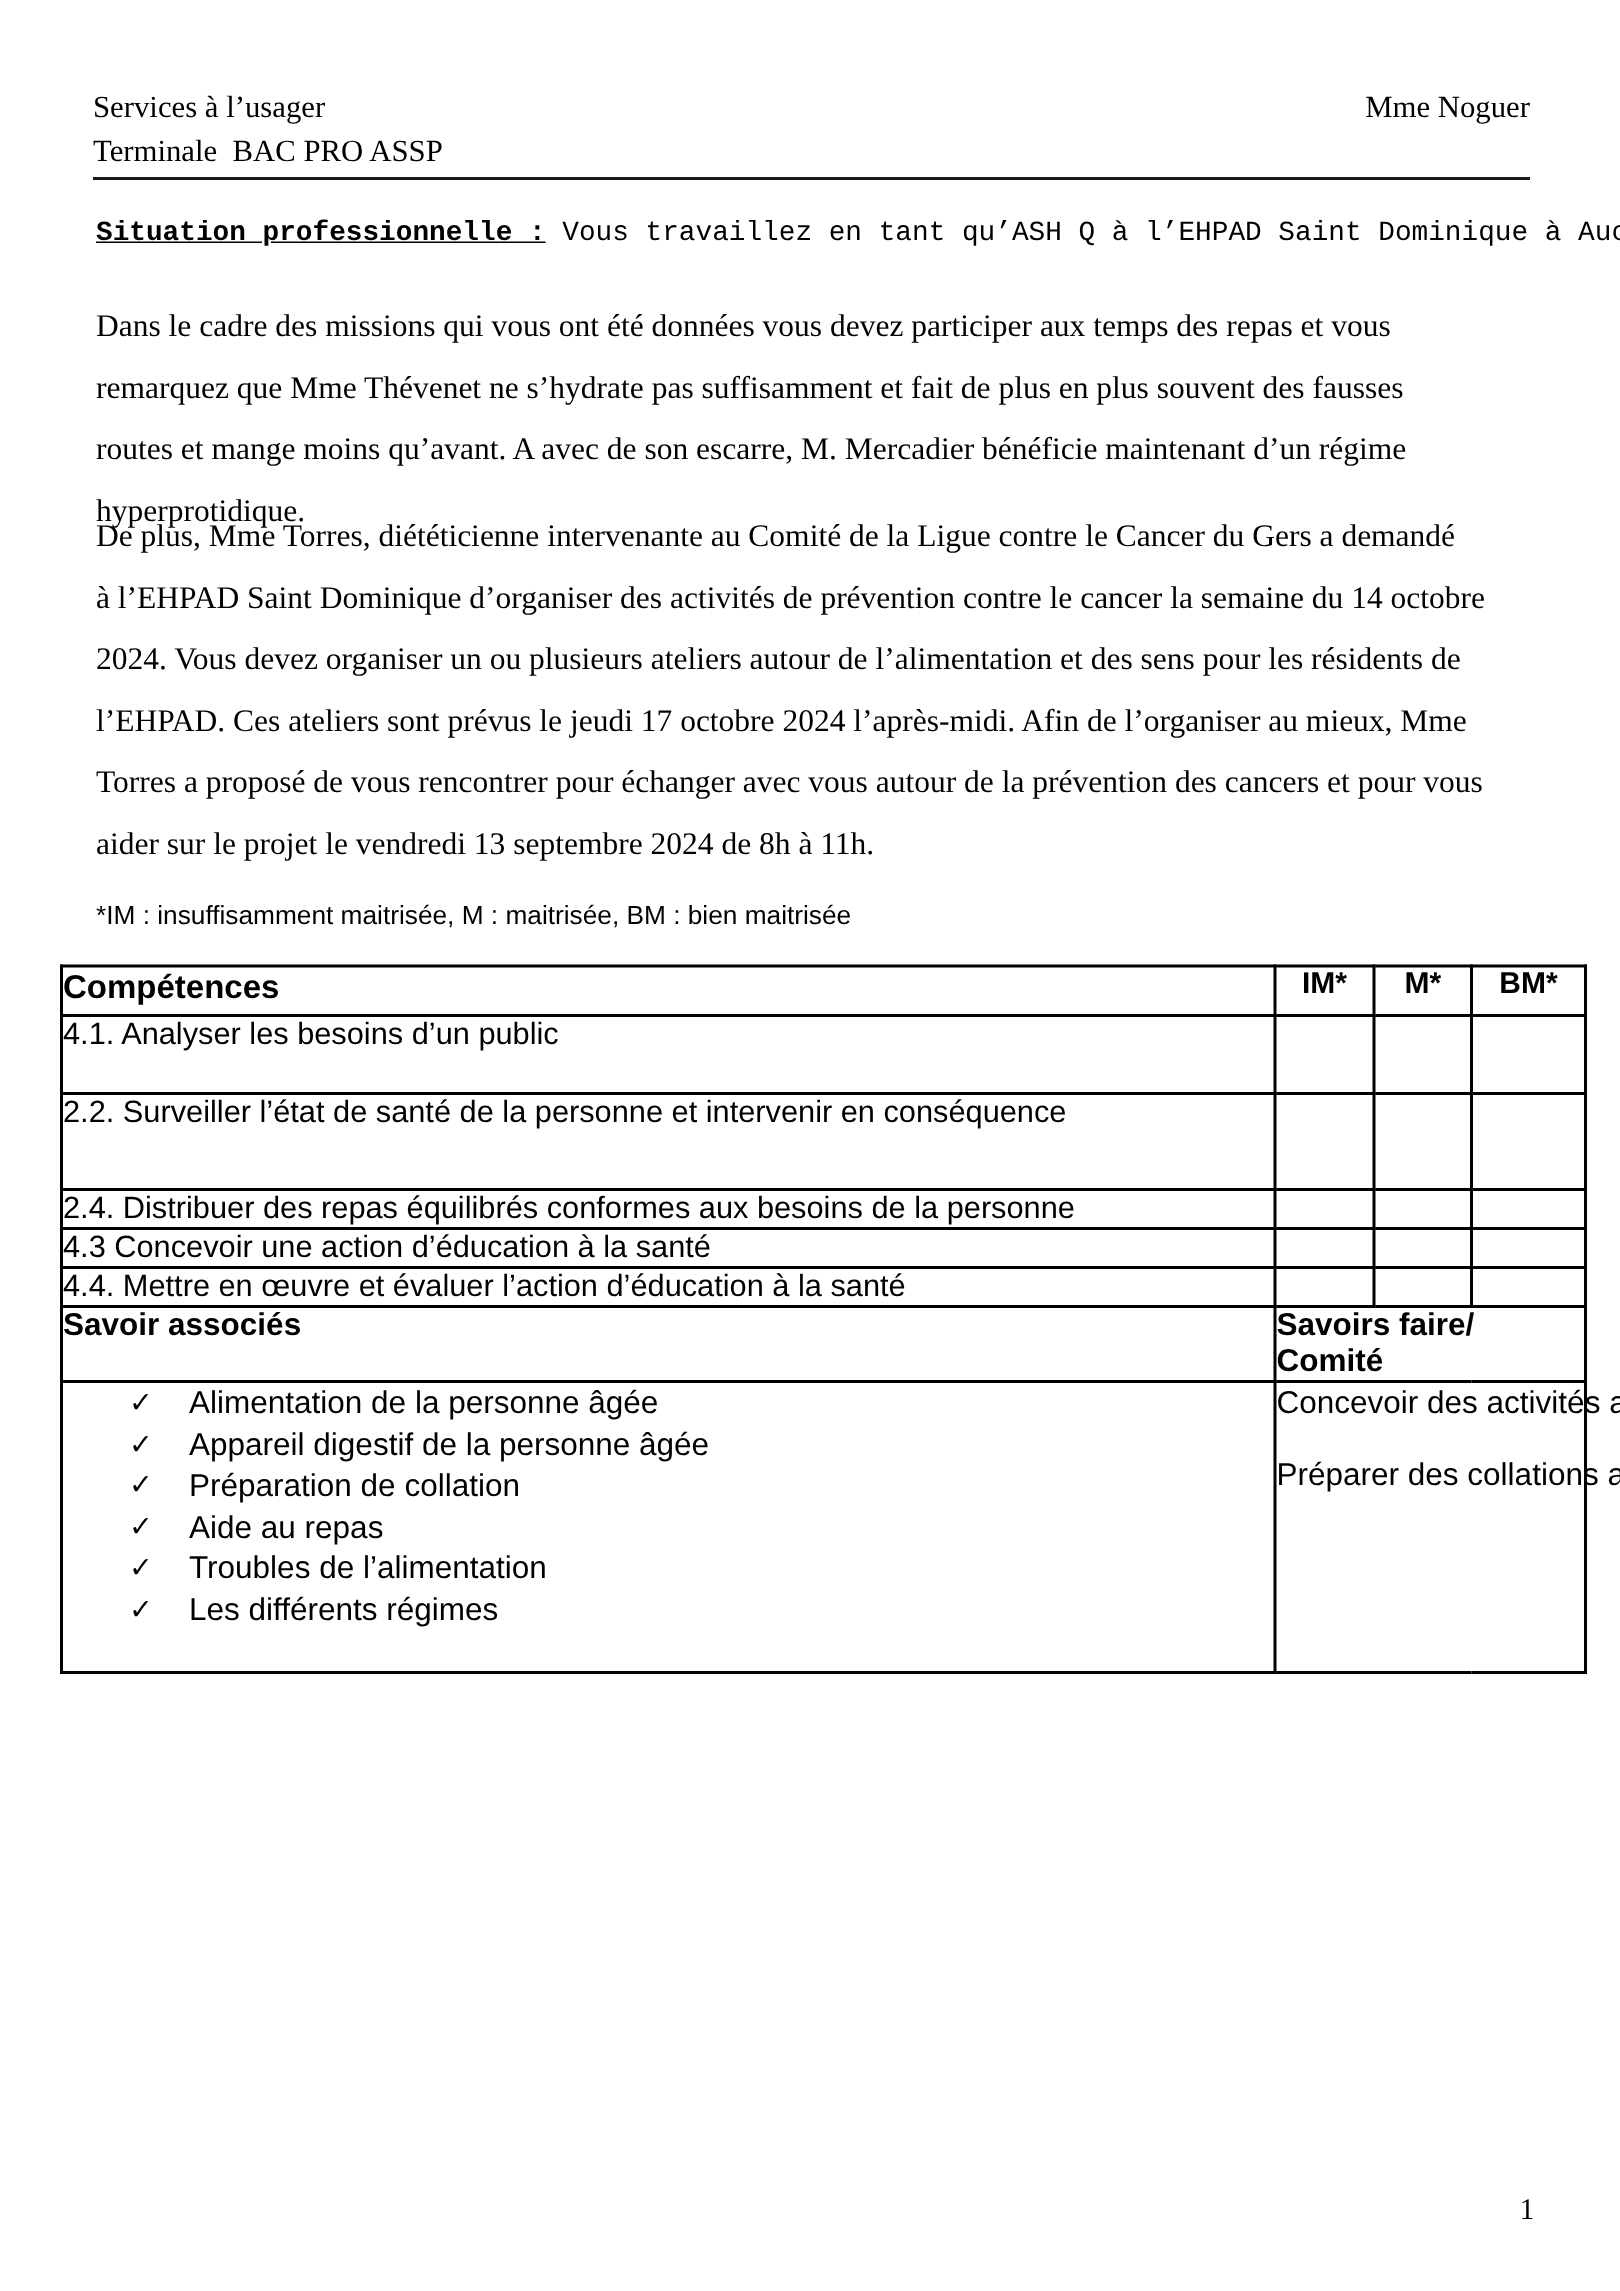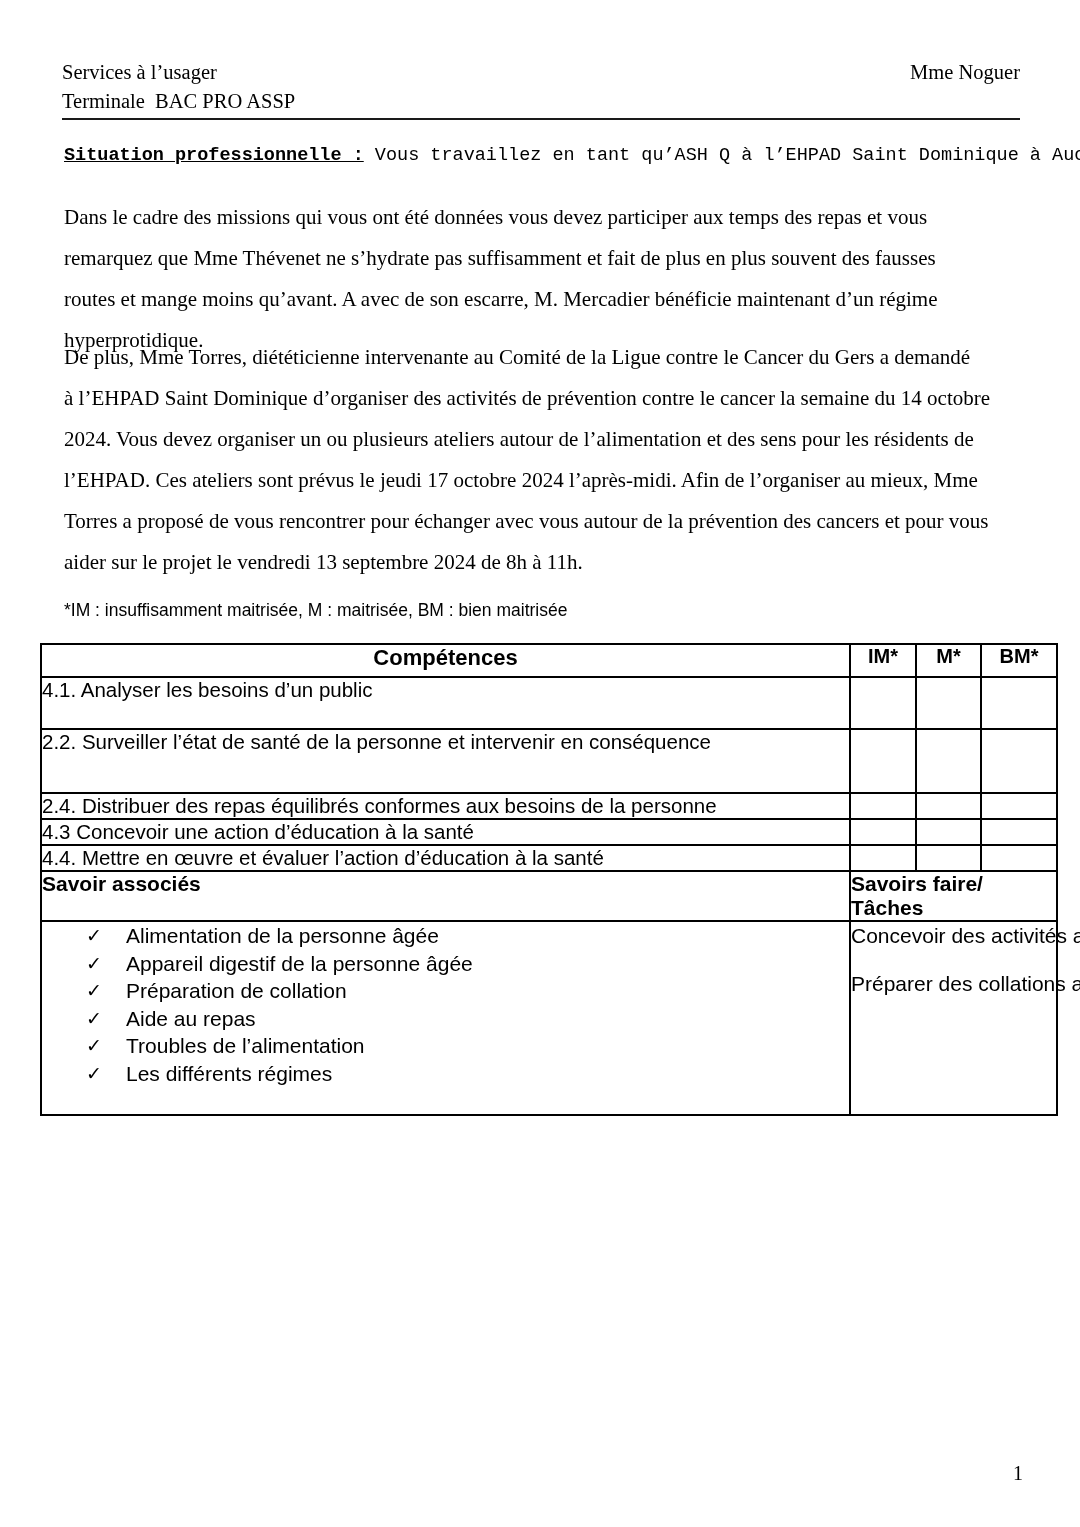--- a/index.html
+++ b/index.html
@@ -105,21 +105,21 @@
     border-collapse: collapse;
     table-layout: fixed;
     font-family: "Liberation Sans", "DejaVu Sans", sans-serif;
   }
   .comp-table td, .comp-table th {
     border: 2px solid #000000;
     padding: 0;
     vertical-align: top;
   }
   .th-comp {
-    text-align: center;
+    text-align: left;
     font-size: 22px;
     font-weight: bold;
     height: 31px;
     padding: 2px 0 0 0;
     vertical-align: middle;
   }
   .th-mark {
     text-align: center;
     font-size: 20px;
     font-weight: bold;
@@ -274,21 +274,21 @@
 
       <tr class="row-short">
         <td class="cell-comp">4.4. Mettre en œuvre et évaluer l’action d’éducation à la santé</td>
         <td class="mark-cell"></td>
         <td class="mark-cell"></td>
         <td class="mark-cell"></td>
       </tr>
 
       <tr>
         <td class="sub-head" colspan="1" style="width:452px">Savoir associés</td>
-        <td class="sub-head" colspan="3">Savoirs faire/ Tâches</td>
+        <td class="sub-head" colspan="3">Savoirs faire/ Comité</td>
       </tr>
 
       <tr>
         <td class="sa-cell">
           <ul class="check-list">
             <li><span class="tick">✓</span><span>Alimentation de la personne âgée</span></li>
             <li><span class="tick">✓</span><span>Appareil digestif de la personne âgée</span></li>
             <li><span class="tick">✓</span><span>Préparation de collation</span></li>
             <li><span class="tick">✓</span><span>Aide au repas</span></li>
             <li><span class="tick">✓</span><span>Troubles de l’alimentation</span></li>

